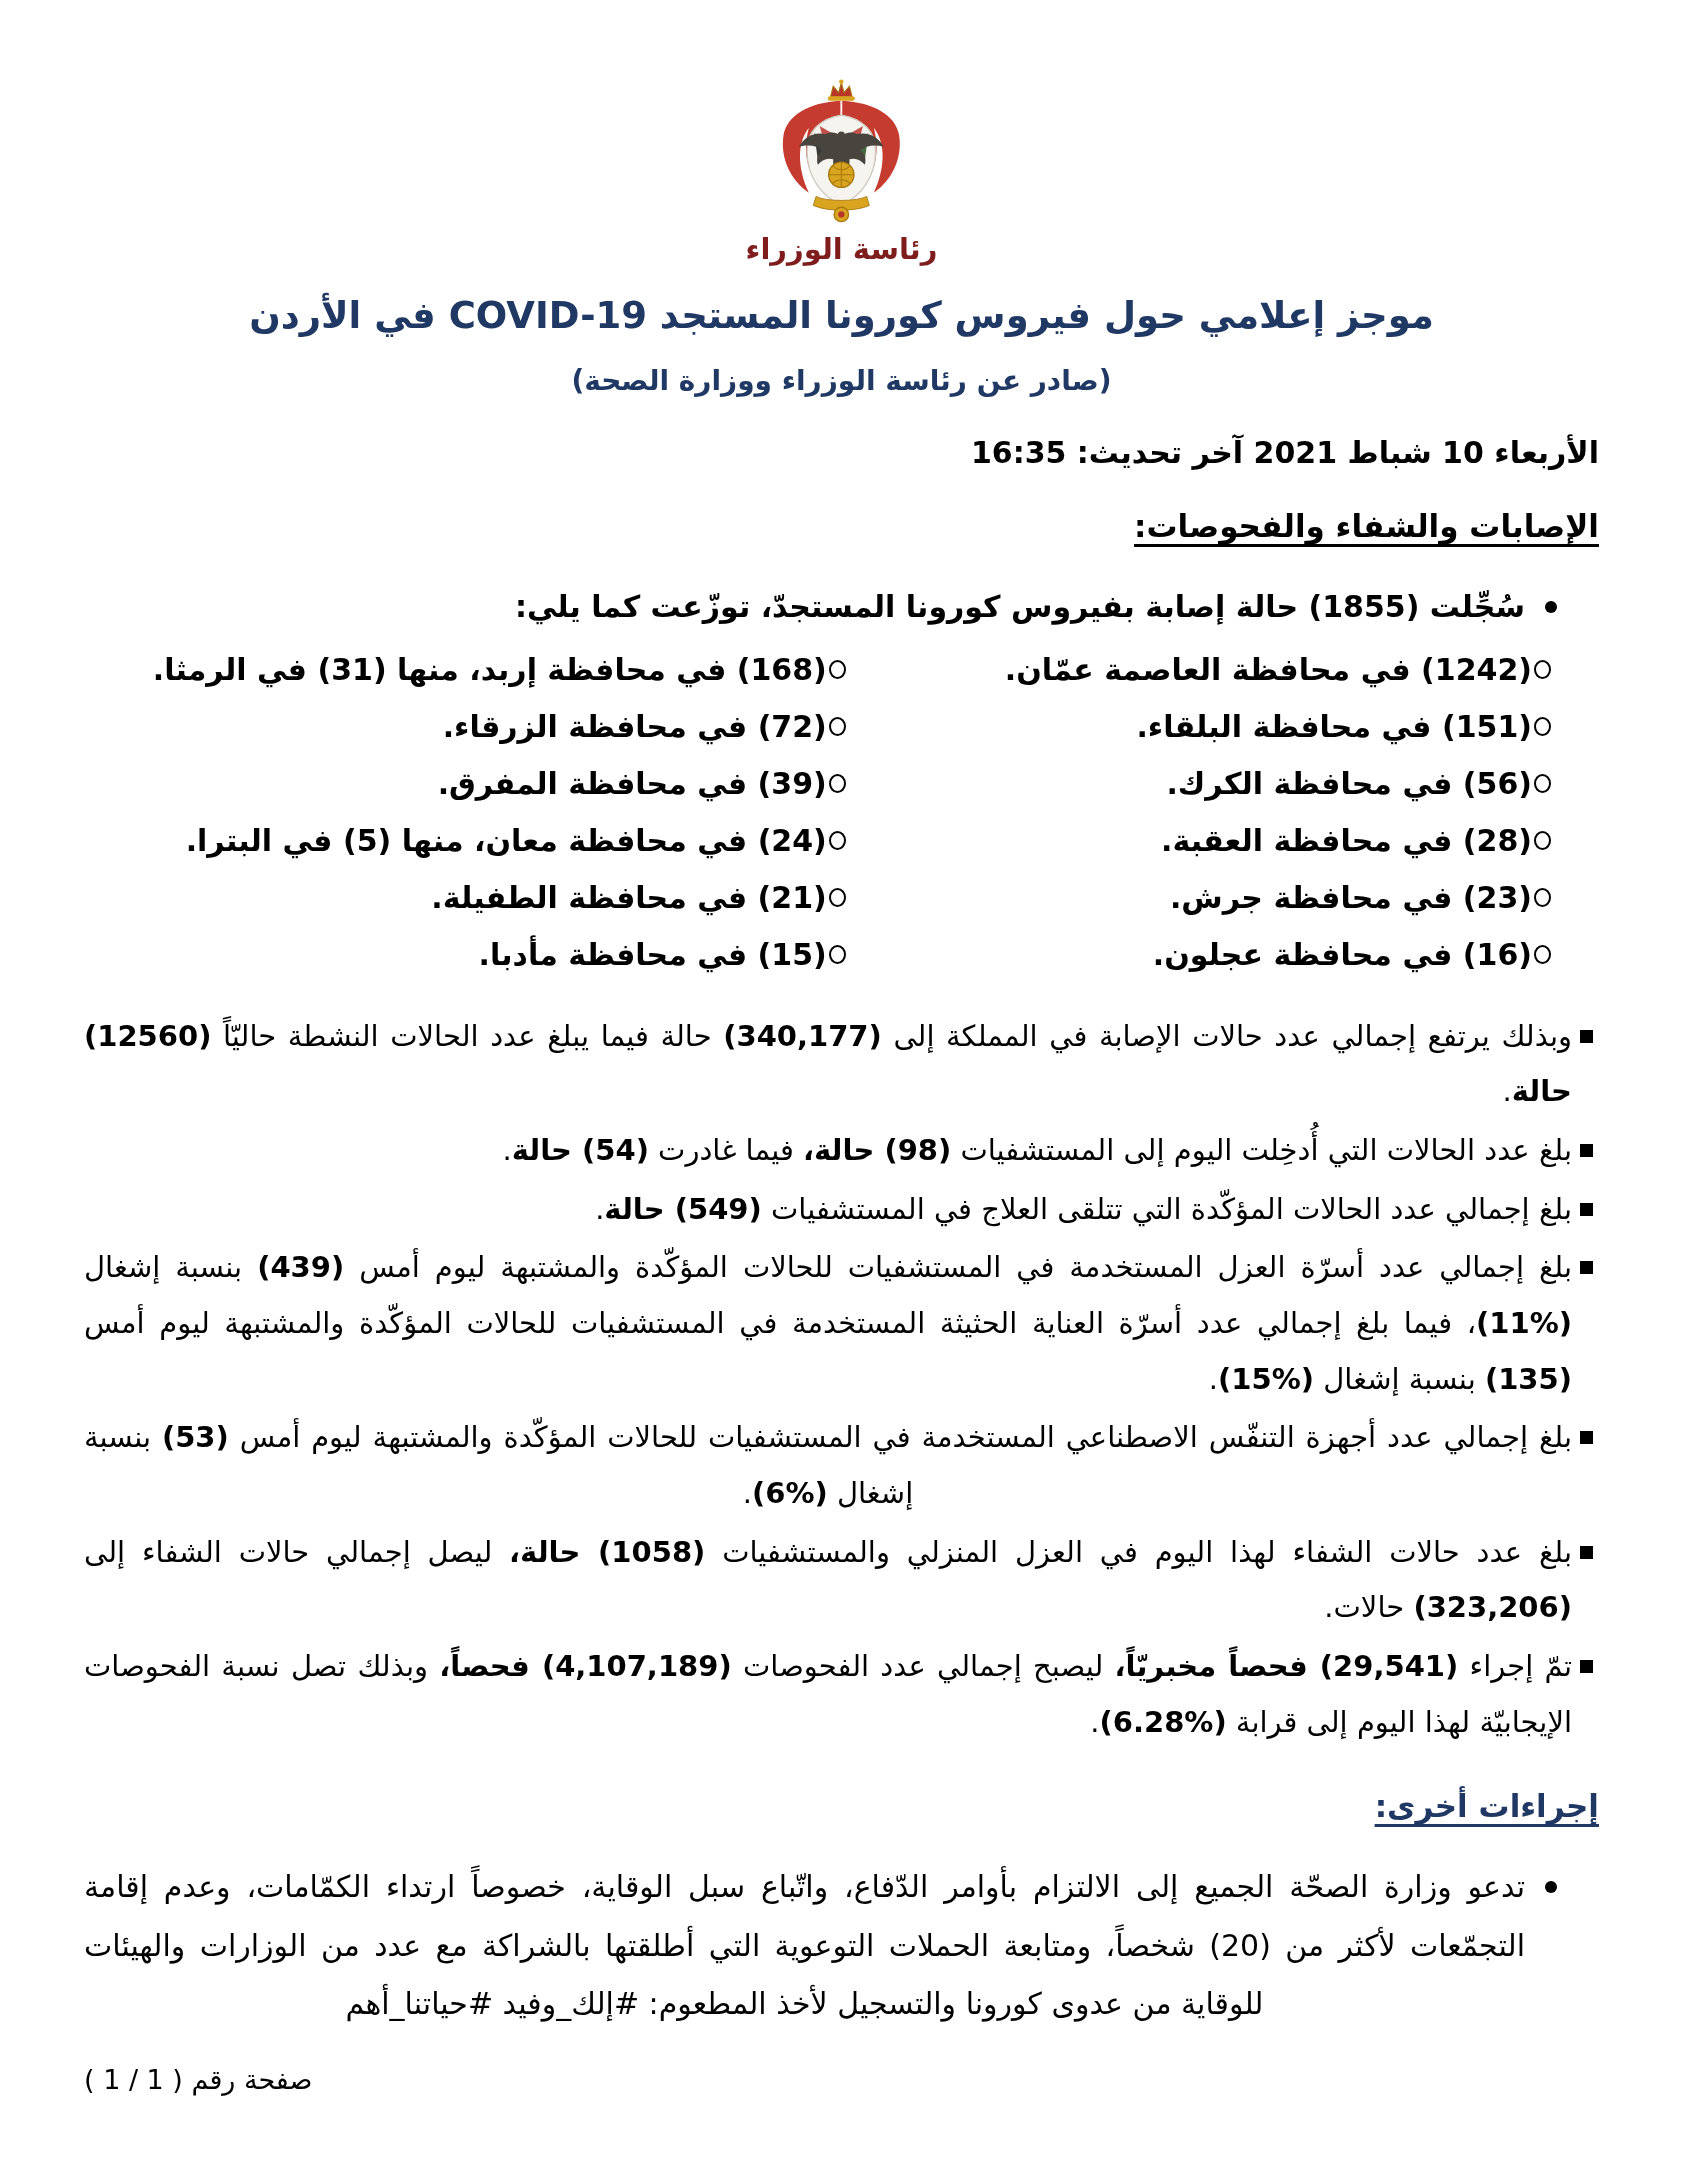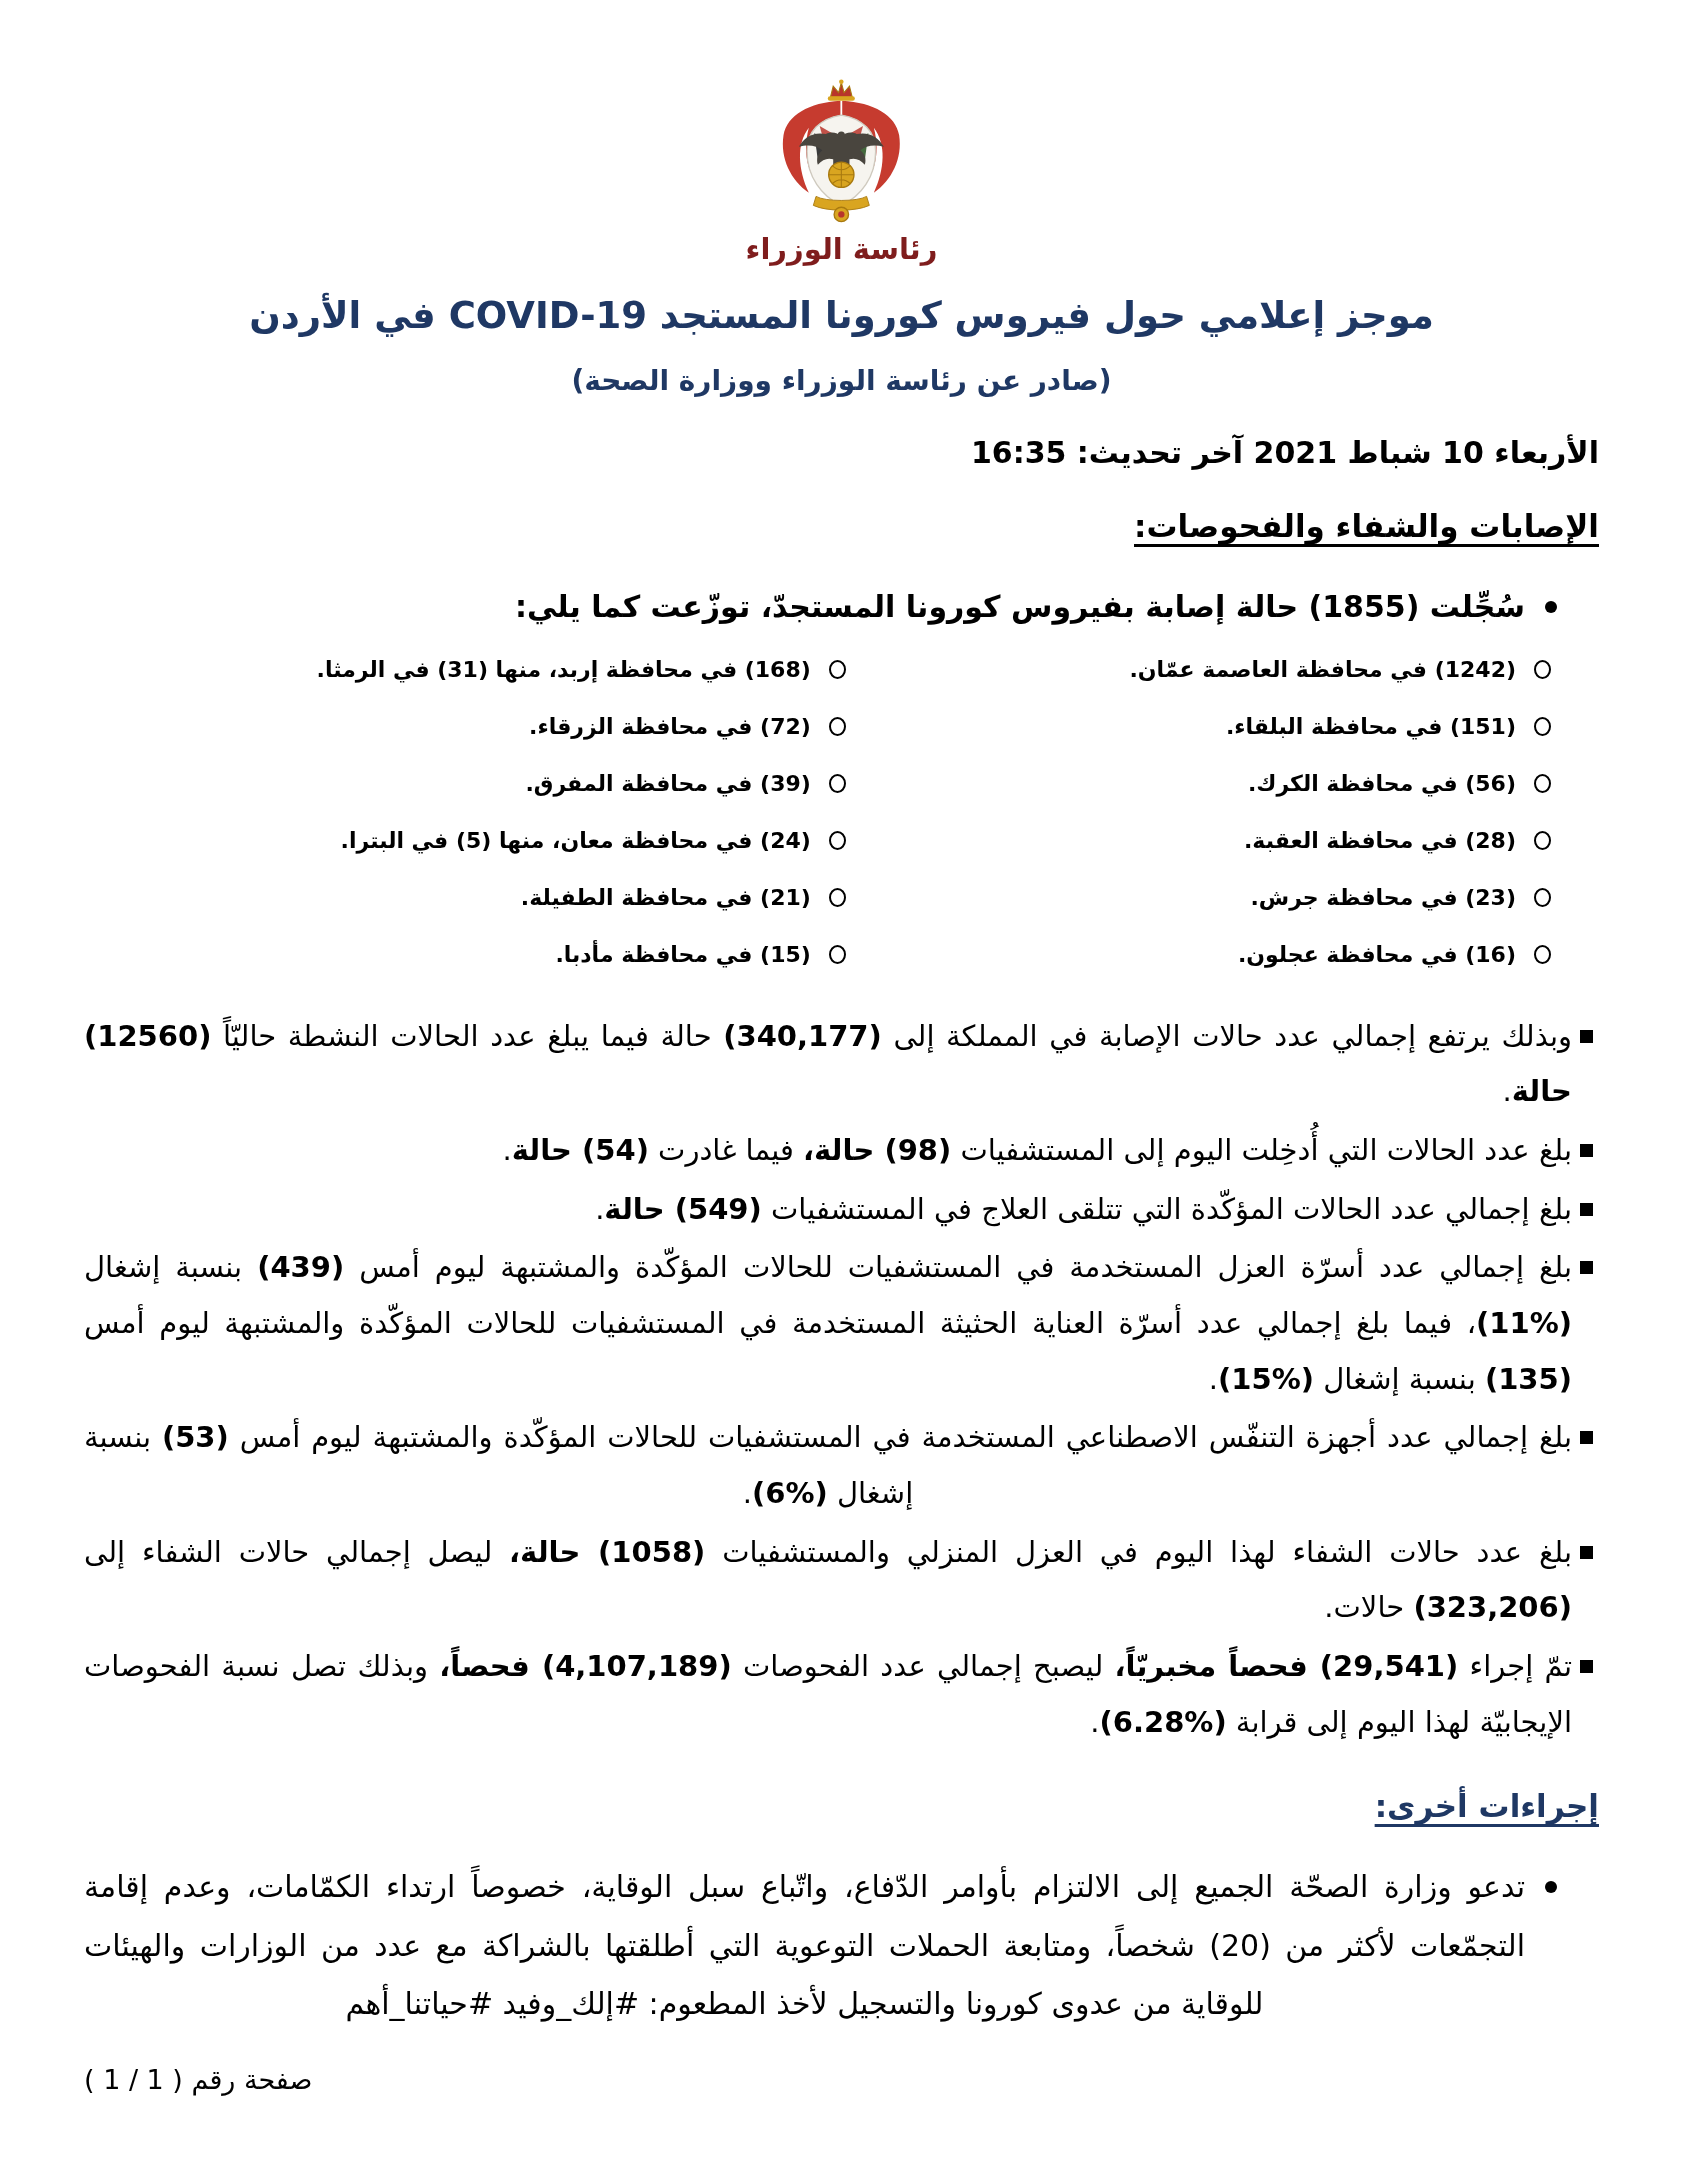--- a/index.html
+++ b/index.html
@@ -51,22 +51,22 @@
   }
   .bullet-text { flex: 1; }
   .bold-all { font-weight: 700; }
   .justify-center-last { text-align: justify; text-align-last: center; }
   
   .gov-grid {
     display: grid; grid-template-columns: 48% 52%;
     margin-top: 4px;
   }
   .gov-item {
-    display: flex; align-items: center; gap: 18px;
-    height: 57px; font-weight: 700; font-size: 22px;
+    display: flex; align-items: center; gap: 2px;
+    height: 57px; font-weight: 700; font-size: 30px;
     padding-right: 48px; box-sizing: border-box;
   }
   .gov-item.col-left { padding-right: 26px; }
   .circle-marker {
     width: 13px; height: 15px; border: 2px solid #000; border-radius: 50%;
     flex: none; background: #fff;
   }
   
   .stats { margin-top: 26px; }
   .stat-item { display: flex; gap: 8px; font-size: 29px; line-height: 1.92; margin-top: 3px; padding-right: 6px; }

